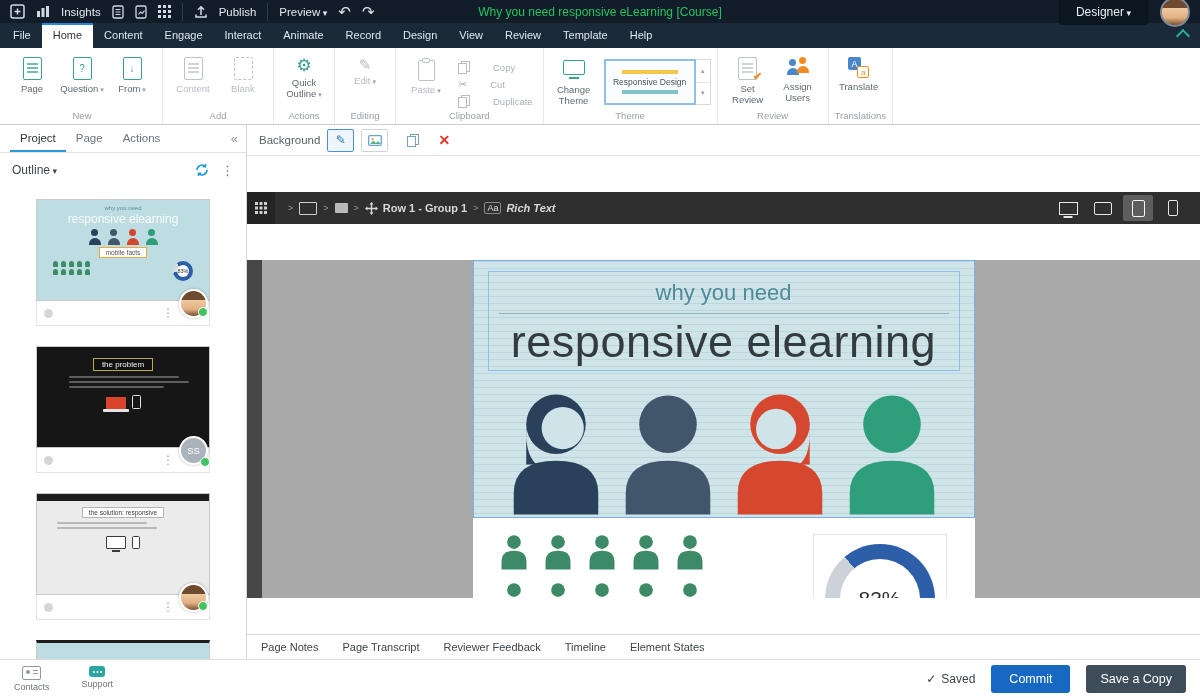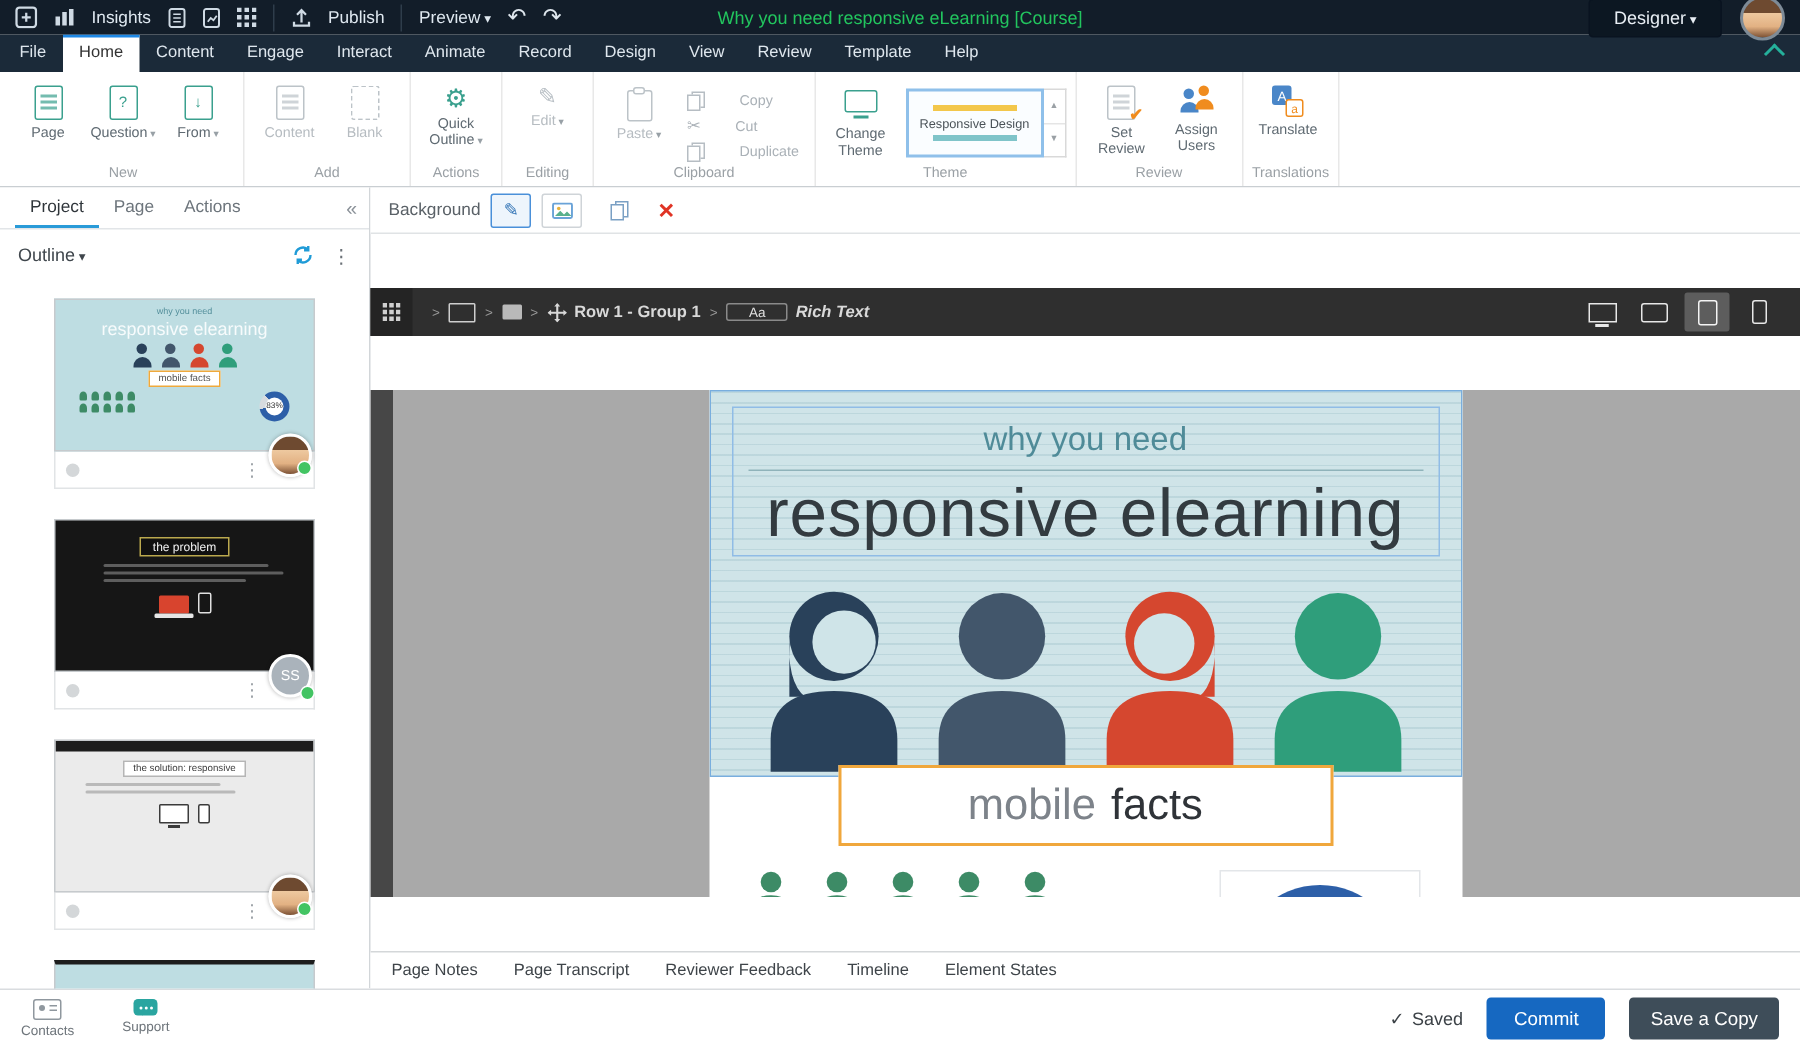--- a/index.html
+++ b/index.html
@@ -181,21 +181,21 @@
 
   
   .breadcrumb { height:32px; background:#2f2f2f; display:flex; align-items:center; color:#d9d9d9;
                 font-size:11px; flex:0 0 auto; }
   .bc-first { width:28px; height:32px; background:#242424; display:flex; align-items:center;
               justify-content:center; margin-right:7px; cursor:pointer; }
   .bc-sep { color:#9a9a9a; font-size:9px; margin:0 6px; }
   .bc-item { display:flex; align-items:center; gap:5px; cursor:pointer; white-space:nowrap; }
   .bc-rect { width:16px; height:11px; border:1.4px solid #cfcfcf; border-radius:1px; }
   .bc-box { width:13px; height:10px; background:#b9b9b9; border-radius:1px; }
-  .bc-aa { border:1px solid #8a8a8a; border-radius:2px; font-size:9px; padding:0 14px; color:#e0e0e0; }
+  .bc-aa { border:1px solid #8a8a8a; border-radius:2px; font-size:9px; padding:0 2px; color:#e0e0e0; }
   .bc-devices { margin-left:auto; display:flex; align-items:center; gap:5px; padding-right:12px; }
   .dev { width:30px; height:26px; display:flex; align-items:center; justify-content:center;
          border-radius:2px; cursor:pointer; }
   .dev.active { background:#5d5d5d; }
   .d-monitor { width:17px; height:11px; border:1.5px solid #e8e8e8; position:relative; }
   .d-monitor::after { content:""; position:absolute; left:50%; transform:translateX(-50%);
          bottom:-4px; width:9px; height:1.8px; background:#e8e8e8; }
   .d-tab-l { width:16px; height:11px; border:1.5px solid #e8e8e8; border-radius:2px; }
   .d-tab-p { width:11px; height:15px; border:1.5px solid #f4f4f4; border-radius:2px; }
   .d-phone { width:8px; height:14px; border:1.5px solid #e8e8e8; border-radius:2px; }
@@ -675,24 +675,20 @@
                 <circle cx="46" cy="39" r="21" fill="#cfe4e8"></circle>
                 <path d="M6 128 V106 Q6 72 50 72 Q94 72 94 106 V128 Z" fill="#d5472f"></path>
               </svg>
               <svg viewBox="0 0 100 128" width="96" height="128">
                 <circle cx="50" cy="34" r="30" fill="#2f9e7b"></circle>
                 <path d="M6 128 V106 Q6 72 50 72 Q94 72 94 106 V128 Z" fill="#2f9e7b"></path>
               </svg>
             </div>
           </div>
 
-          <div class="facts-box">
-            <span class="w1">mobile</span>
-            <span class="w2">facts</span>
-          </div>
 
           <div class="slide-bottom">
             <div class="audience">
               <svg viewBox="0 0 24 28" width="30" height="36">
                 <circle cx="12" cy="6" r="5.5" fill="#3d8b66"></circle>
                 <path d="M2 28 V22 Q2 13 12 13 Q22 13 22 22 V28 Z" fill="#3d8b66"></path>
               </svg>
             <svg viewBox="0 0 24 28" width="30" height="36">
                 <circle cx="12" cy="6" r="5.5" fill="#3d8b66"></circle>
                 <path d="M2 28 V22 Q2 13 12 13 Q22 13 22 22 V28 Z" fill="#3d8b66"></path>

